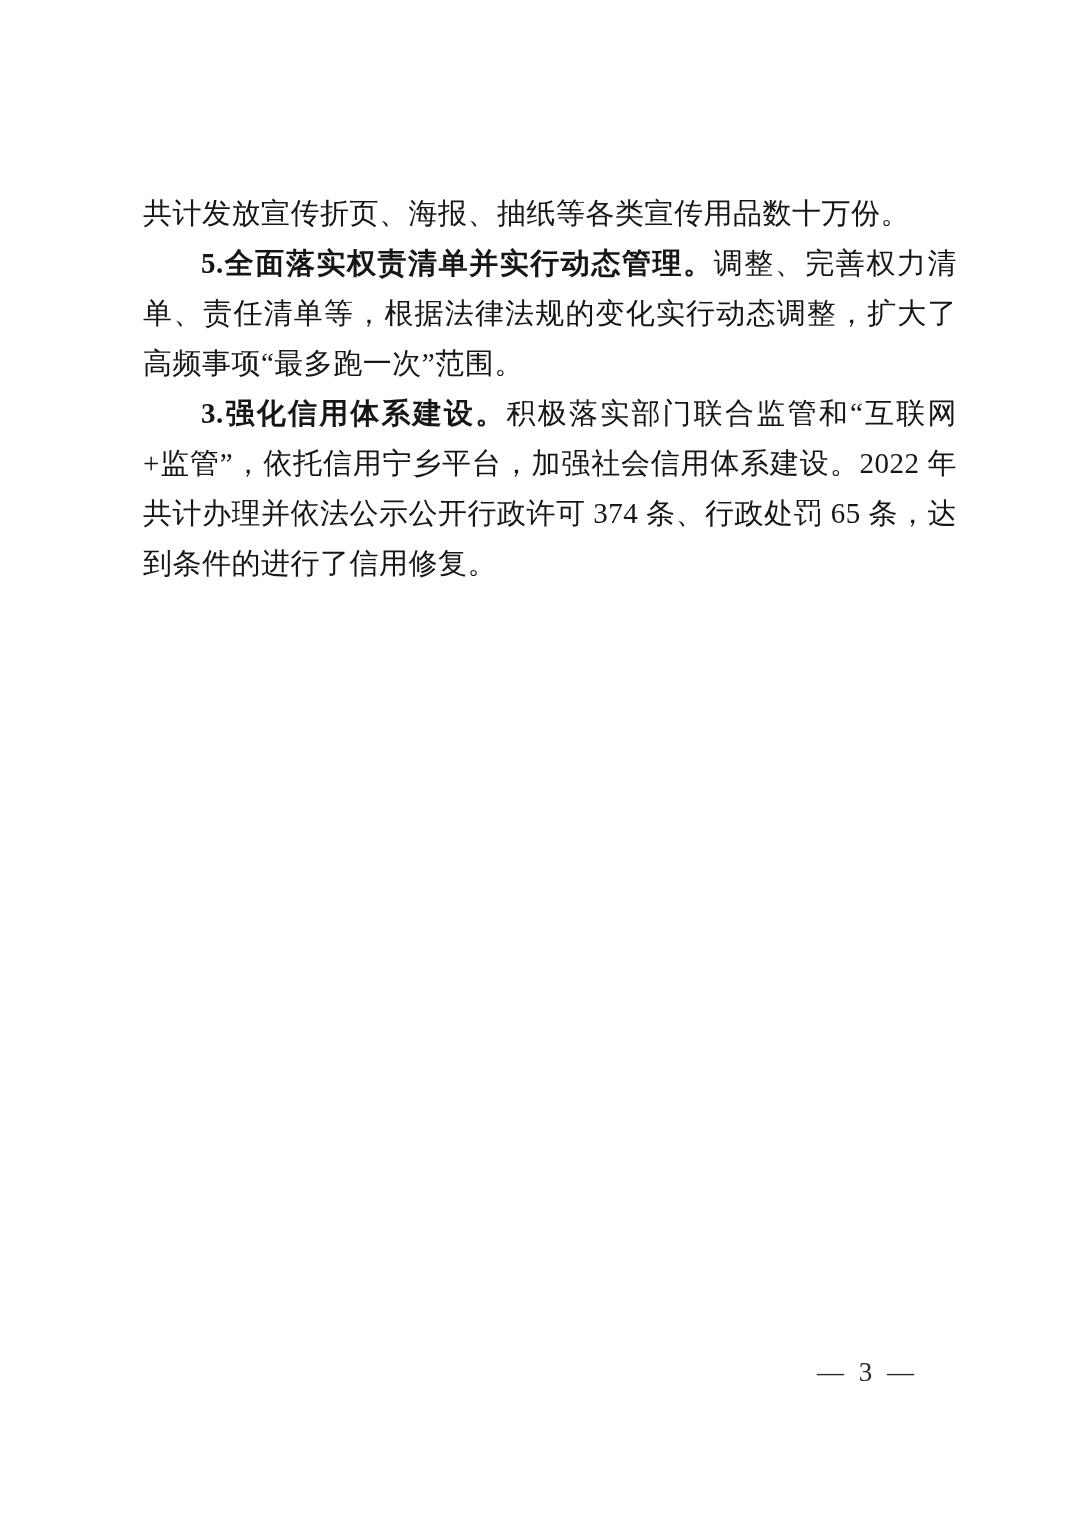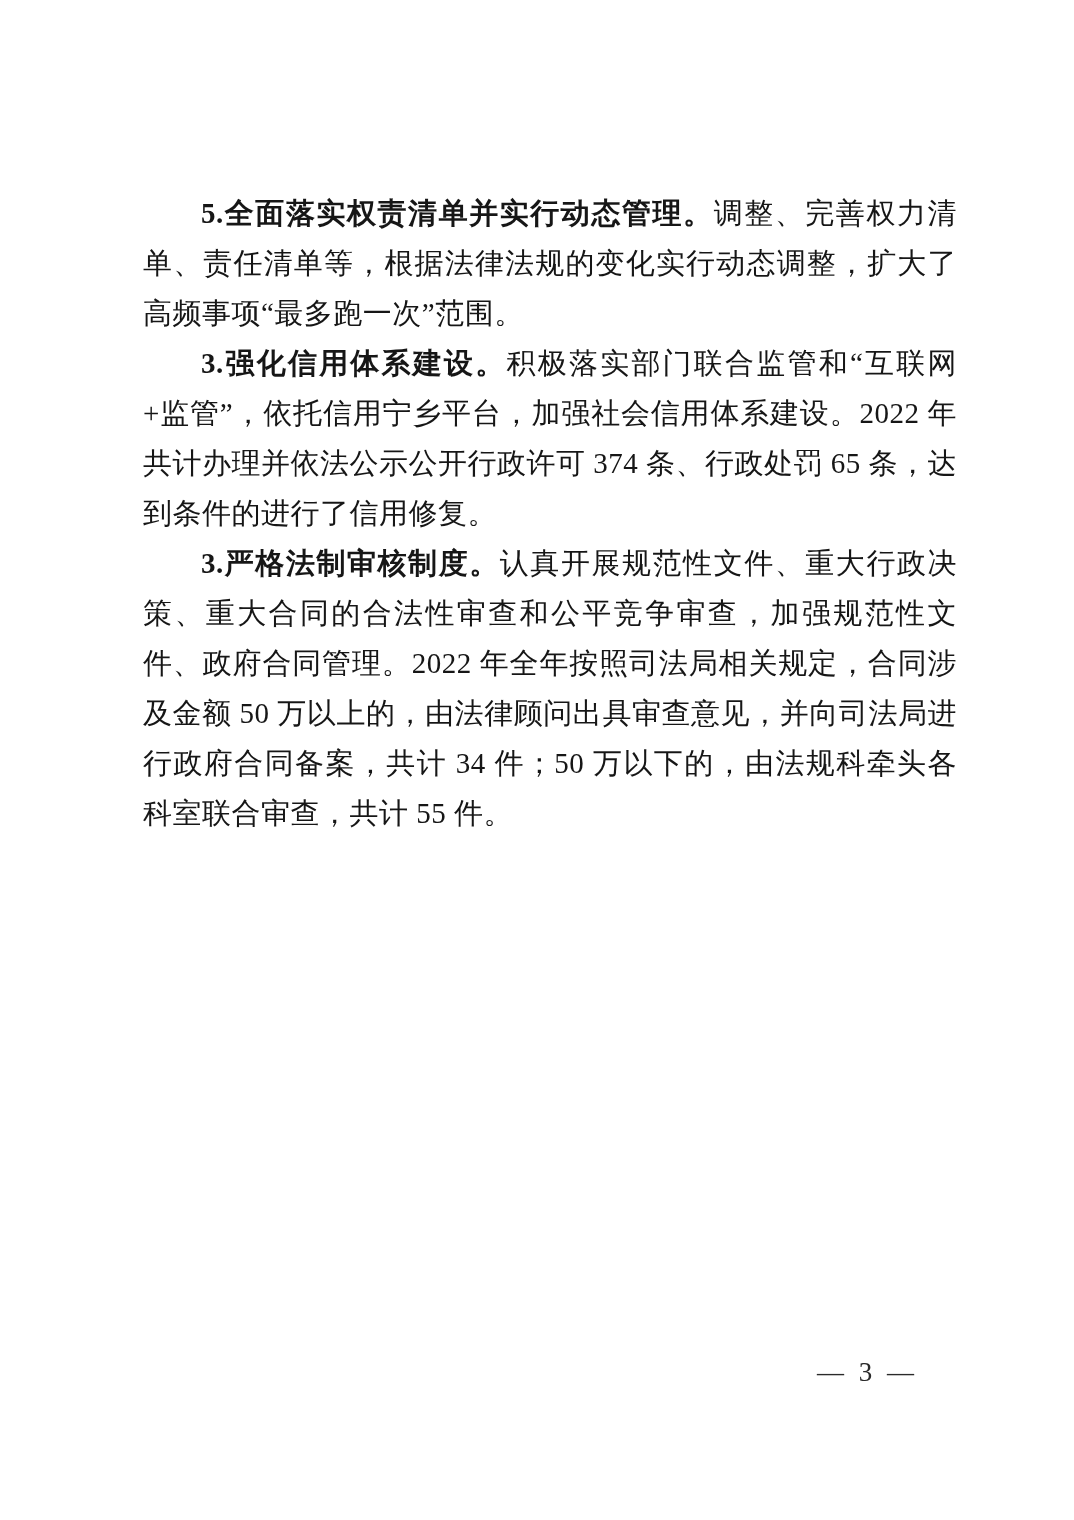--- a/index.html
+++ b/index.html
@@ -61,27 +61,27 @@
     word-spacing: 8px;
   }
 </style>
 </head>
 <body>
 
 <div class="page">
 
   <main class="content">
 
+    <p class="body no-indent">共计发放宣传折页、海报、抽纸等各类宣传用品数十万份。</p>
 
 
 
     <p class="body"><span class="lead">5.全面落实权责清单并实行动态管理。</span><span>调整、完善权力清单、责任清单等，根据法律法规的变化实行动态调整，扩大了高频事项“最多跑一次”范围。</span></p>
 
     <p class="body"><span class="lead">3.强化信用体系建设。</span><span>积极落实部门联合监管和“互联网+监管”，依托信用宁乡平台，加强社会信用体系建设。2022 年共计办理并依法公示公开行政许可 374 条、行政处罚 65 条，达到条件的进行了信用修复。</span></p>
 
-    <p class="body"><span class="lead">3.严格法制审核制度。</span><span>认真开展规范性文件、重大行政决策、重大合同的合法性审查和公平竞争审查，加强规范性文件、政府合同管理。2022 年全年按照司法局相关规定，合同涉及金额 50 万以上的，由法律顾问出具审查意见，并向司法局进行政府合同备案，共计 34 件；50 万以下的，由法规科牵头各科室联合审查，共计 55 件。</span></p>
 
 
   </main>
 
   <div class="page-footer">— 3 —</div>
 
 </div>
 
 </body></html>

